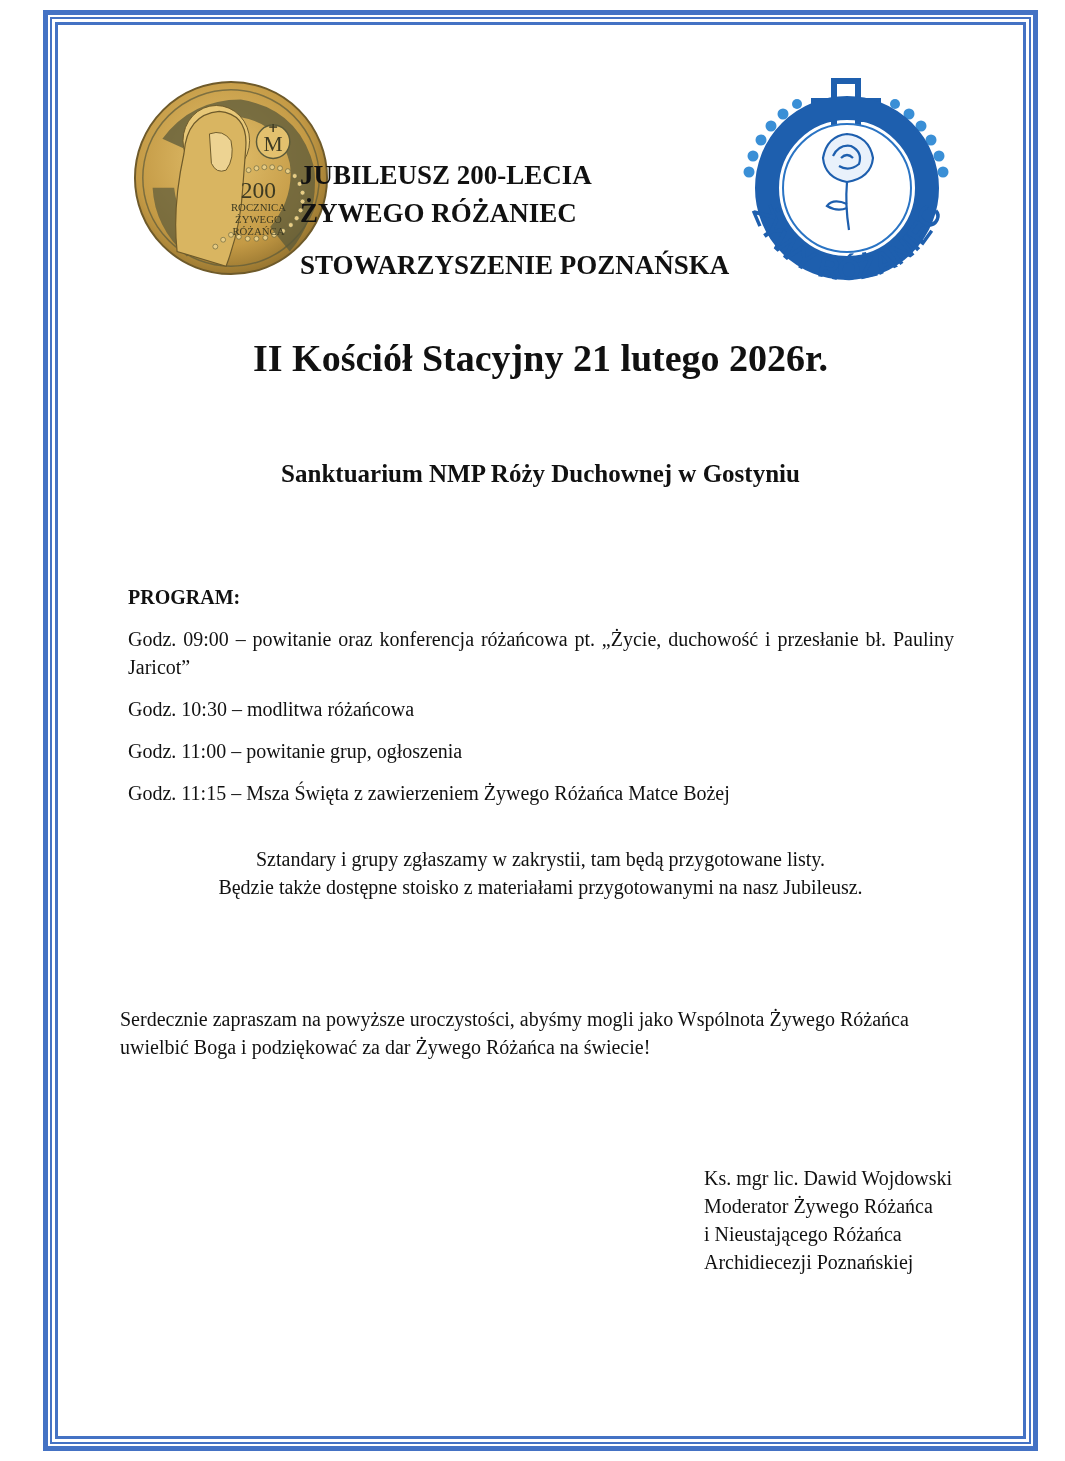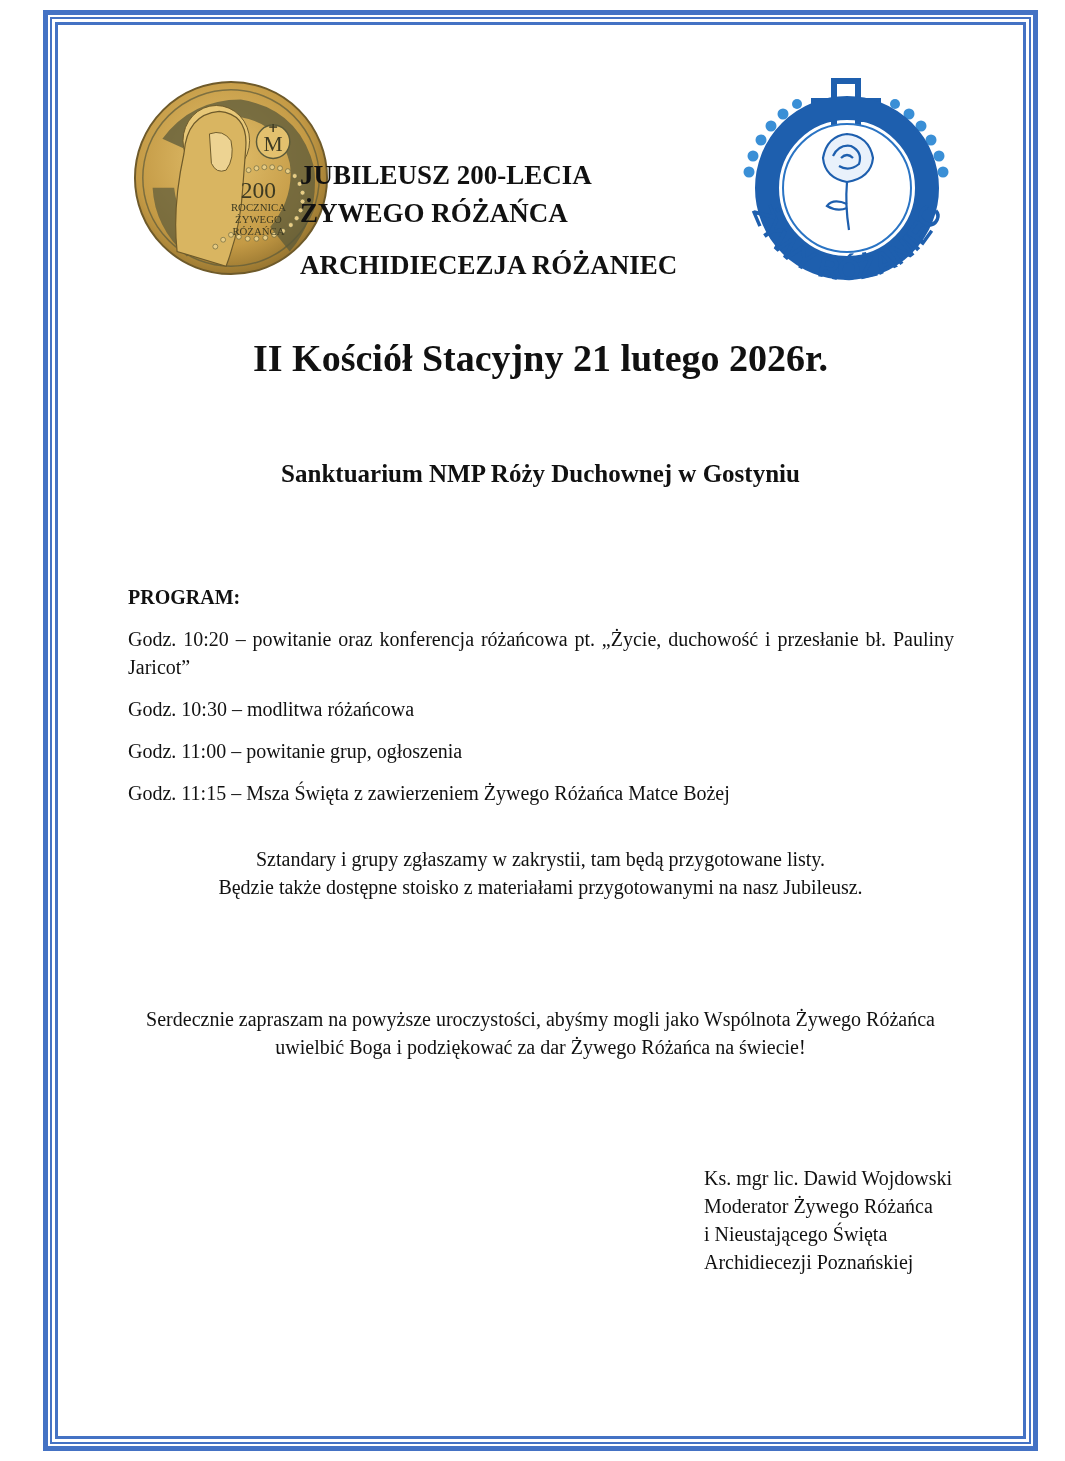--- a/index.html
+++ b/index.html
@@ -16,21 +16,21 @@
   .header-block .l3 { margin-top: 14px; }
 
   .title { position: absolute; left: 0; width: 1081px; top: 336px; text-align: center; font-weight: bold; font-size: 38px; }
   .subtitle { position: absolute; left: 0; width: 1081px; top: 460px; text-align: center; font-weight: bold; font-size: 25px; }
 
   .program { position: absolute; left: 128px; top: 556px; width: 826px; font-size: 20px; line-height: 28px; }
   .program .head { font-weight: bold; margin-bottom: 14px; margin-top: 27px; }
   .program .item { margin-bottom: 14px; text-align: justify; }
 
   .notice { position: absolute; left: 0; width: 1081px; top: 845px; text-align: center; font-size: 20px; line-height: 28px; }
-  .invite { position: absolute; left: 120px; width: 841px; top: 1005px; text-align: center; font-size: 20px; line-height: 28px; }
+  .invite { position: absolute; left: 120px; width: 841px; top: 1005px; text-align: left; font-size: 20px; line-height: 28px; }
 
   .signature { position: absolute; right: 113px; top: 1164px; font-size: 20px; line-height: 28px; }
 </style>
 </head>
 <body>
 
 <div class="border-outer"></div>
 <div class="border-mid"></div>
 <div class="border-inner"></div>
 
@@ -130,40 +130,40 @@
   <text font-family="Liberation Sans, sans-serif" font-size="12" font-weight="bold" fill="#ffffff">
     <textPath href="#arcTop" startOffset="50%" text-anchor="middle">STOWARZYSZENIE</textPath>
   </text>
   <text font-family="Liberation Sans, sans-serif" font-size="30" font-weight="bold" fill="#1e5fae">
     <textPath href="#arcBottom" startOffset="50%" text-anchor="middle">ŻYWY RÓŻANIEC</textPath>
   </text>
 </svg>
 
 <div class="header-block">
   <div>JUBILEUSZ 200-LECIA</div>
-  <div>ŻYWEGO RÓŻAŃCA</div>
-  <div class="l3">ARCHIDIECEZJA RÓŻANIEC</div>
+  <div>ŻYWEGO RÓŻANIEC</div>
+  <div class="l3">STOWARZYSZENIE POZNAŃSKA</div>
 </div>
 
 <div class="title">II Kościół Stacyjny 21 lutego 2026r.</div>
 <div class="subtitle">Sanktuarium NMP Róży Duchownej w Gostyniu</div>
 
 <div class="program">
   <div class="head">PROGRAM:</div>
-  <div class="item">Godz. 10:20 – powitanie oraz konferencja różańcowa pt. „Życie, duchowość i przesłanie bł. Pauliny Jaricot”</div>
+  <div class="item">Godz. 09:00 – powitanie oraz konferencja różańcowa pt. „Życie, duchowość i przesłanie bł. Pauliny Jaricot”</div>
   <div class="item">Godz. 10:30 – modlitwa różańcowa</div>
   <div class="item">Godz. 11:00 – powitanie grup, ogłoszenia</div>
   <div class="item">Godz. 11:15 – Msza Święta z zawierzeniem Żywego Różańca Matce Bożej</div>
 </div>
 
 <div class="notice">
   <div>Sztandary i grupy zgłaszamy w zakrystii, tam będą przygotowane listy.</div>
   <div>Będzie także dostępne stoisko z materiałami przygotowanymi na nasz Jubileusz.</div>
 </div>
 
 <div class="invite">Serdecznie zapraszam na powyższe uroczystości, abyśmy mogli jako Wspólnota Żywego Różańca uwielbić Boga i podziękować za dar Żywego Różańca na świecie!</div>
 
 <div class="signature">
   <div>Ks. mgr lic. Dawid Wojdowski</div>
   <div>Moderator Żywego Różańca</div>
-  <div>i Nieustającego Święta</div>
+  <div>i Nieustającego Różańca</div>
   <div>Archidiecezji Poznańskiej</div>
 </div>
 
 </body></html>

